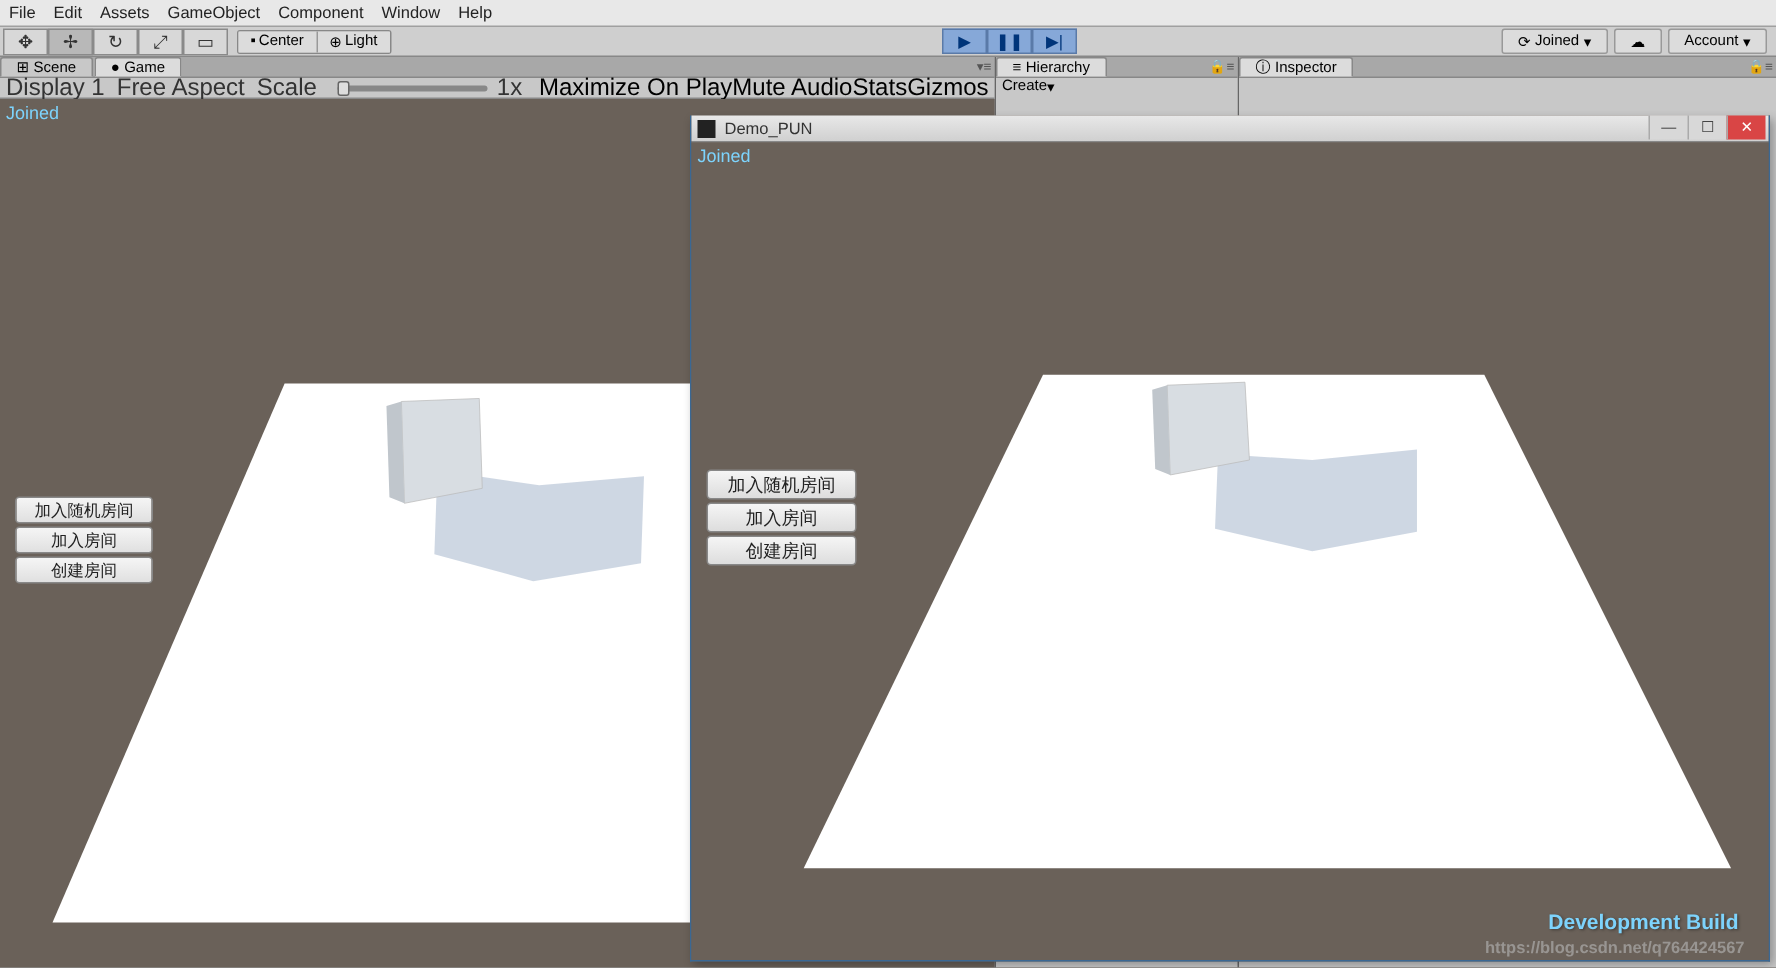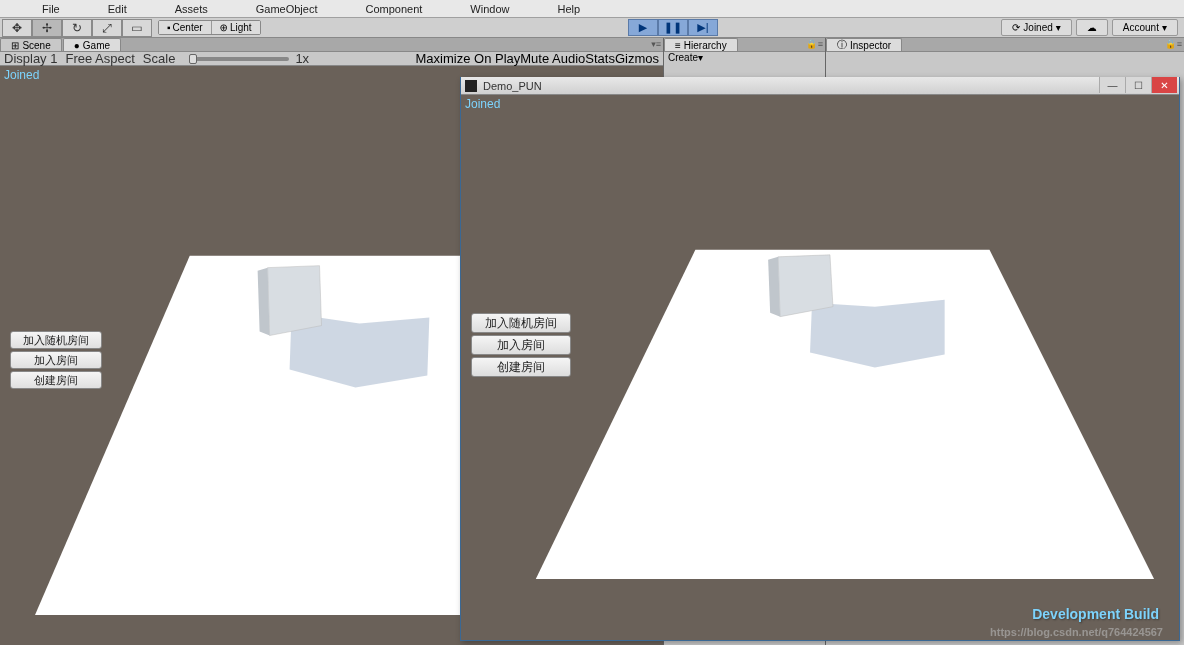--- a/index.html
+++ b/index.html
@@ -15,21 +15,21 @@
     .menubar {
       height: 18px;
       background: #e8e8e8;
       border-bottom: 1px solid #a0a0a0;
       display: flex;
       align-items: center;
       padding-left: 6px;
       gap: 12px;
       color: #222;
     }
-    .menubar span { cursor: default; margin-left: 36px; }
+    .menubar span { cursor: default; }
     
     .toolbar {
       height: 20px;
       background: #cfcfcf;
       border-bottom: 1px solid #888;
       position: relative;
       display: flex;
       align-items: center;
     }
     .tool-group-left { display: flex; gap: 0; margin-left: 2px; }
@@ -112,21 +112,21 @@
       border-radius: 2px 2px 0 0;
       display: flex; align-items: center; gap: 3px;
     }
     .tab.active { background: #dcdcdc; }
     .game-toolbar {
       height: 14px;
       background: #c8c8c8;
       border-bottom: 1px solid #888;
       display: flex;
       align-items: center;
-      font-size: 13px;
+      font-size: 16px;
       padding: 0 4px;
       position: relative;
     }
     .gt-item { margin-right: 8px; color: #333; }
     .gt-right { position: absolute; right: 4px; display: flex; gap: 0; }
     .scale-slider {
       width: 100px; height: 4px; background: #888; border-radius: 2px;
       position: relative; margin: 0 6px;
     }
     .scale-thumb { position: absolute; left: 0; top: -3px; width: 8px; height: 10px; background: #ddd; border: 1px solid #666; border-radius: 2px; }

